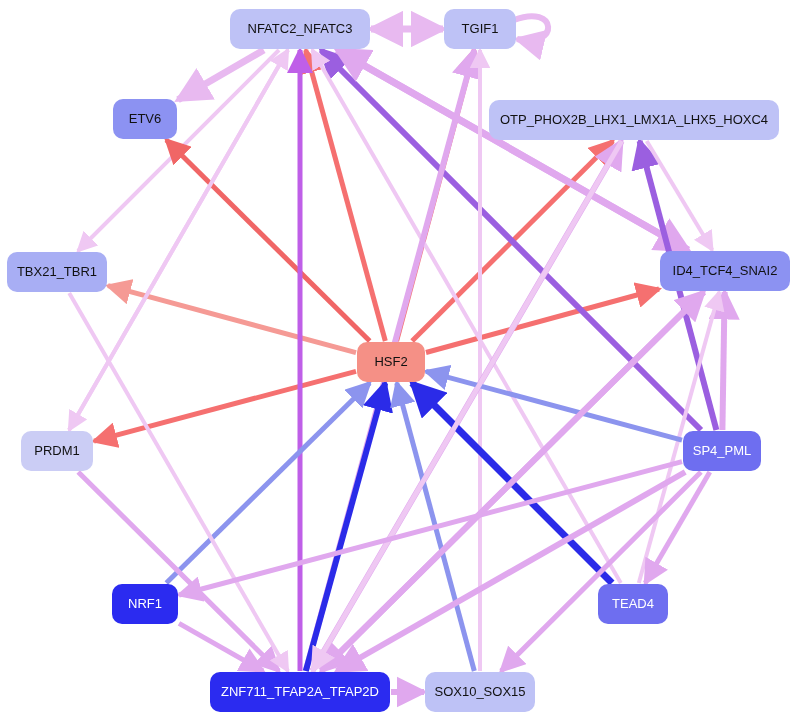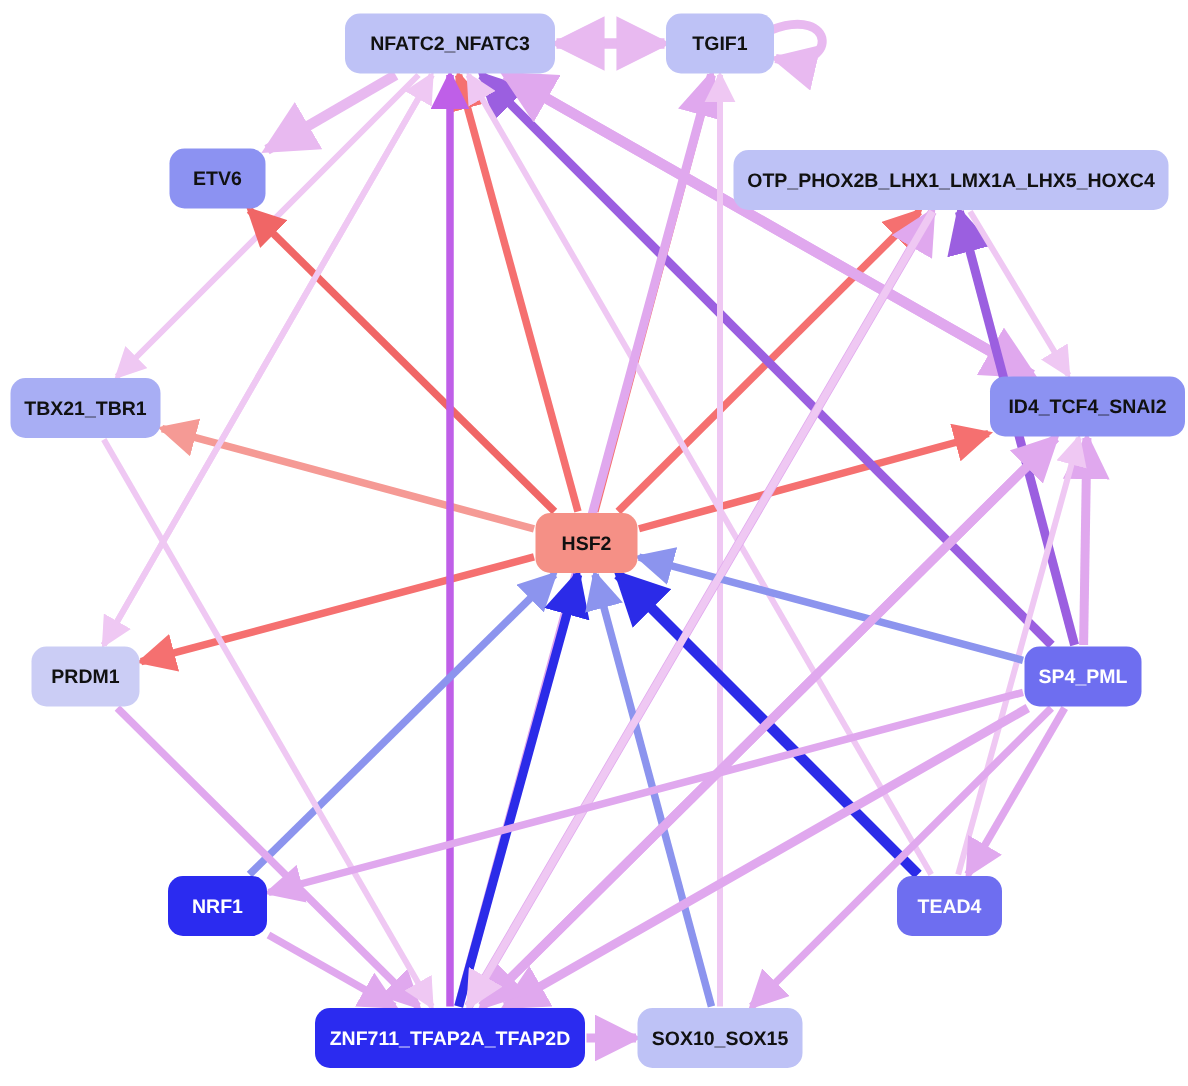--- a/index.html
+++ b/index.html
@@ -1,17 +1,17 @@
 <!DOCTYPE html>
 <html><head>
 <meta charset="utf-8">
 <style>
   html,body{margin:0;padding:0;background:#ffffff;}
   body{width:792px;height:724px;overflow:hidden;font-family:"Liberation Sans",sans-serif;}
-  #stage{position:relative;width:708px;height:724px;background:#ffffff;font-weight:bold;}
+  #stage{position:relative;width:708px;height:724px;background:#ffffff;}
   svg{display:block;position:absolute;left:0;top:0;}
   .node-rect{stroke:none;}
   .node-label{font-family:"Liberation Sans",sans-serif;font-size:13px;dominant-baseline:middle;text-anchor:middle;}
 </style>
 </head>
 <body>
 
 <div id="stage">
   <svg id="net" width="792" height="724">
     <defs id="arrow-defs">

